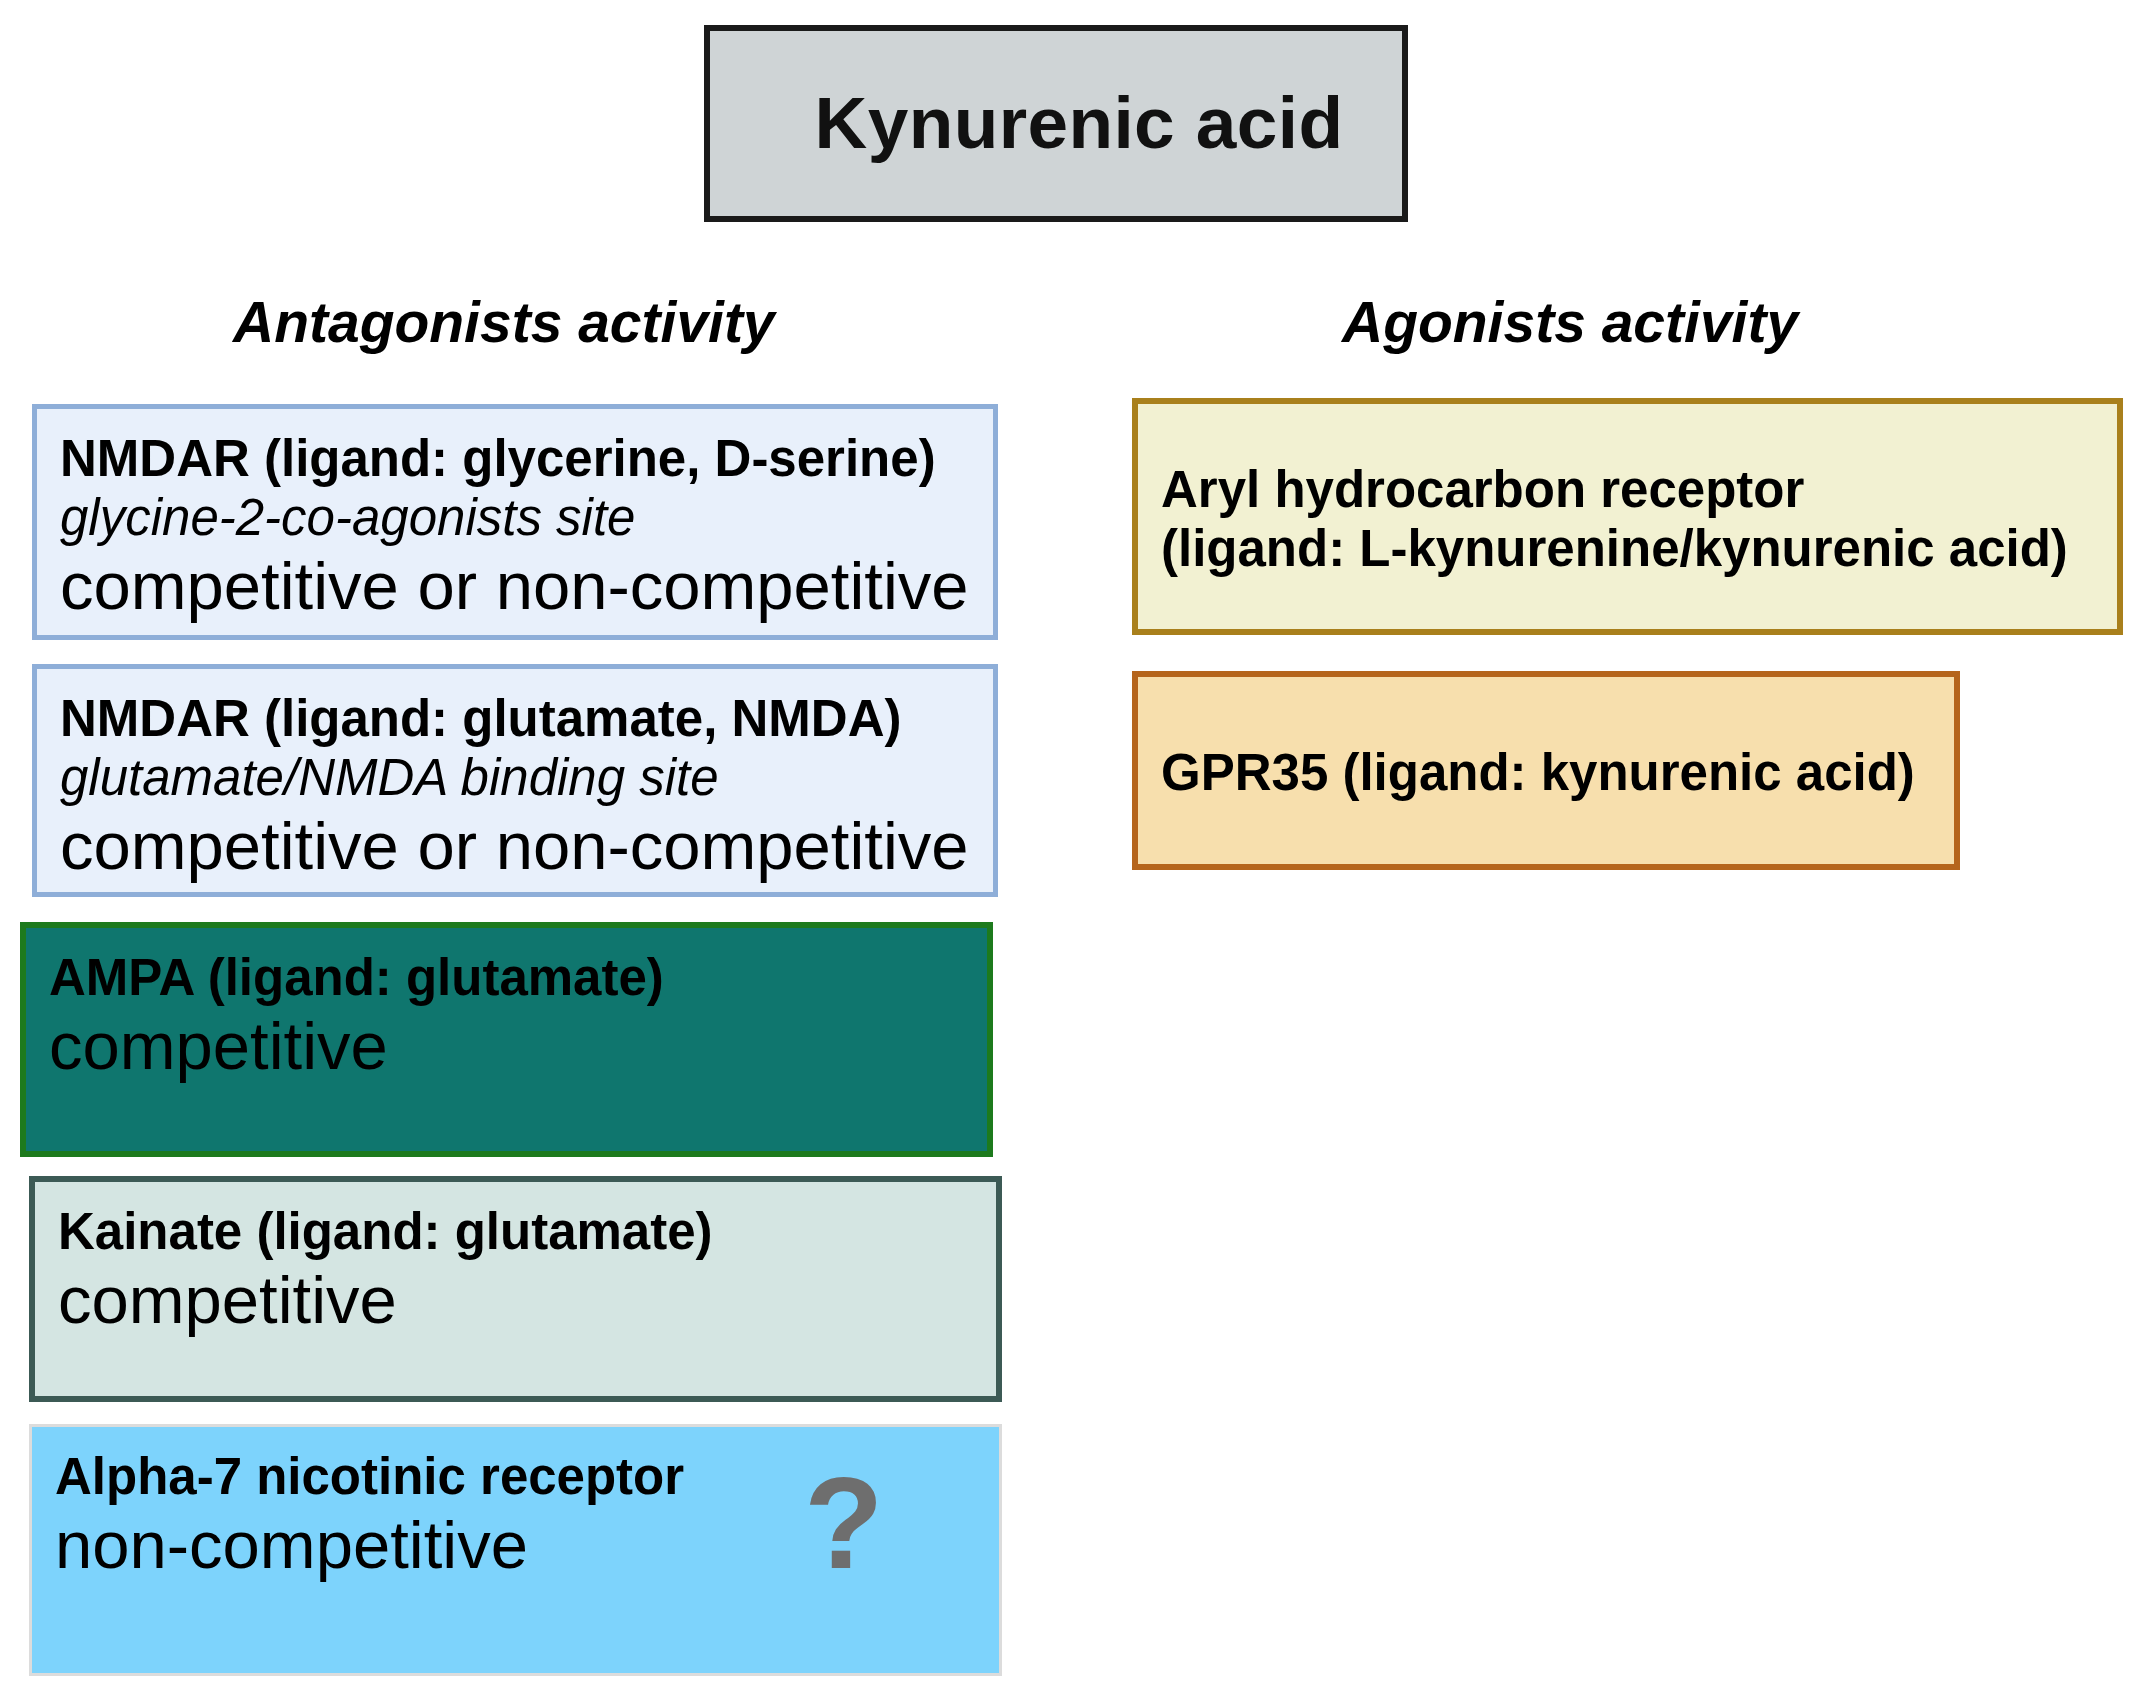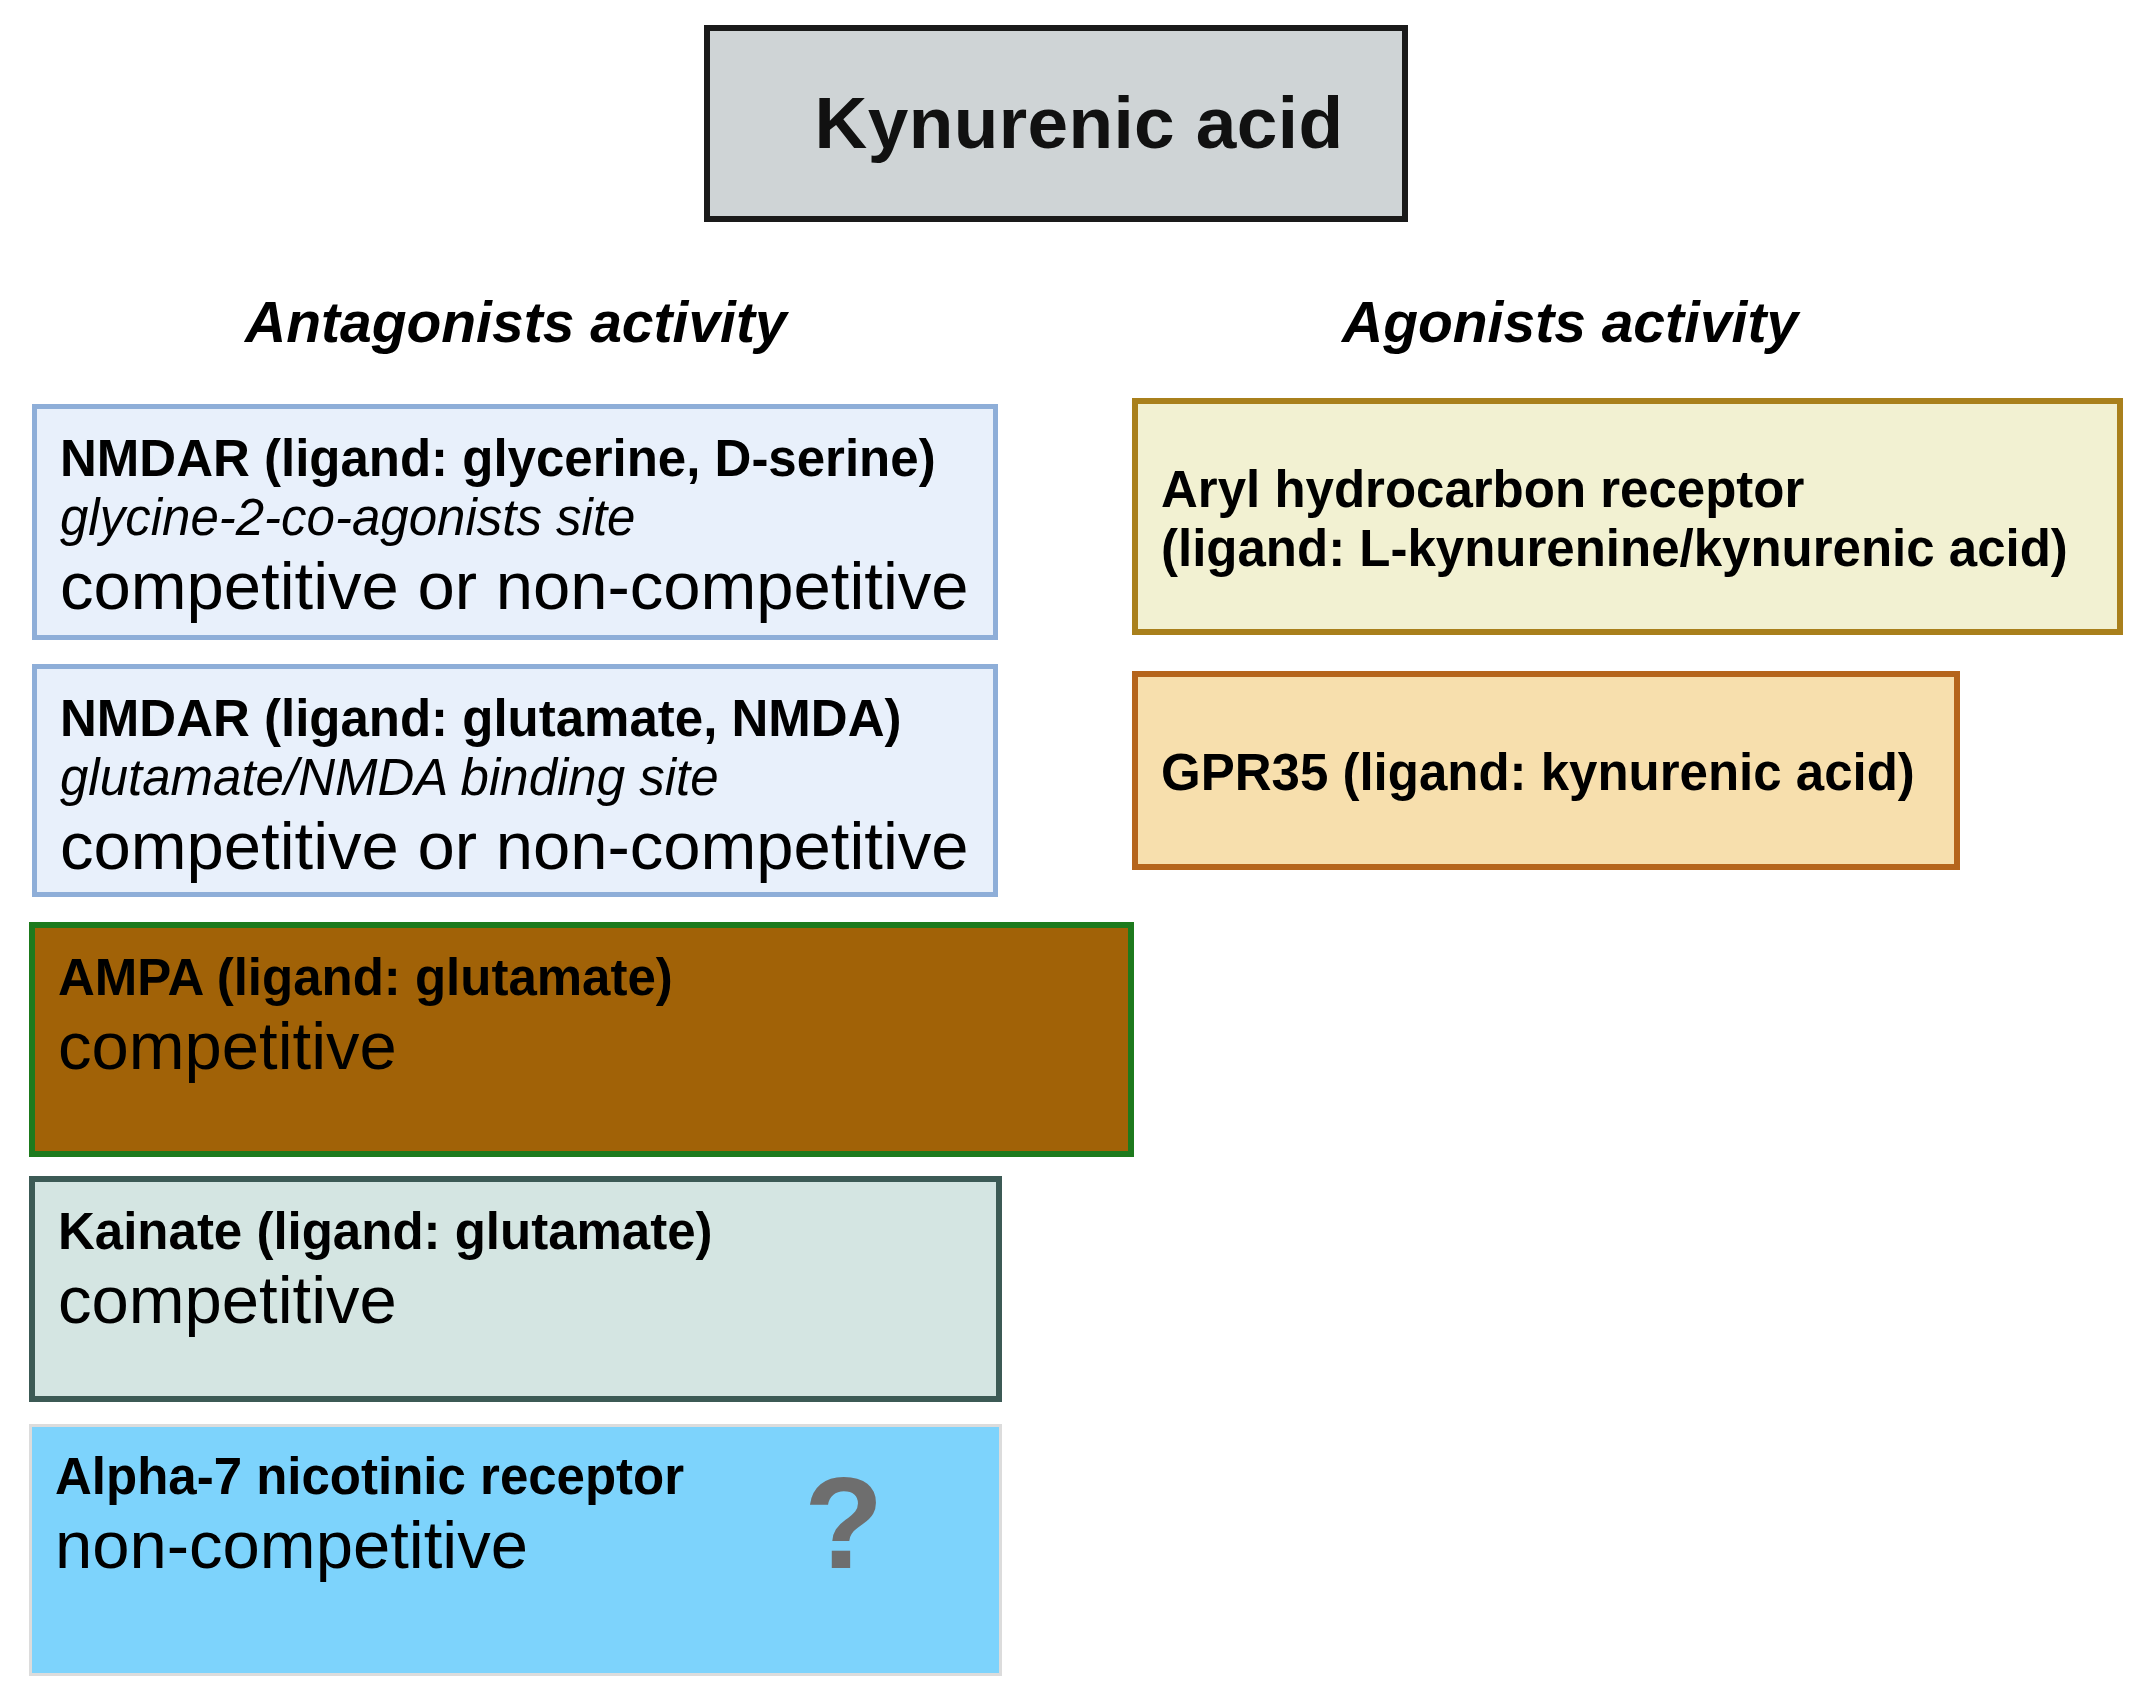--- a/index.html
+++ b/index.html
@@ -45,21 +45,21 @@
 
   
   .col-heading {
     position: absolute;
     font-size: 57px;
     font-weight: bold;
     font-style: italic;
     color: #000000;
     white-space: nowrap;
   }
-  #heading-antagonists { left: 245px; top: 289px; }
+  #heading-antagonists { left: 233px; top: 289px; }
   #heading-agonists    { left: 1342px; top: 289px; }
 
   
   .card {
     position: absolute;
     box-sizing: border-box;
     padding: 20px 23px 15.3px 23px;
   }
   .card .line {
     line-height: 1.16;
@@ -75,22 +75,22 @@
     left: 32px;  top: 404px;  width: 966px; height: 236px;
     background: #e8f0fb;
     border: 5.4px solid #8eaed8;
   }
   #card-nmdar-glutamate {
     left: 32px;  top: 664px;  width: 966px; height: 233px;
     background: #e8f0fb;
     border: 5.4px solid #8eaed8;
   }
   #card-ampa {
-    left: 29px;  top: 922px; width: 1105px; height: 235px;
-    background: #a16207;
+    left: 20px;  top: 922px; width: 973px; height: 235px;
+    background: #0f766e;
     border: 6.1px solid #1d7a1d;
   }
   #card-kainate {
     left: 29px;  top: 1176px; width: 973px; height: 226px;
     background: #d4e5e2;
     border: 6.9px solid #3c5a55;
   }
   #card-alpha7 {
     left: 29px;  top: 1424px; width: 973px; height: 252px;
     background: #7dd3fc;

